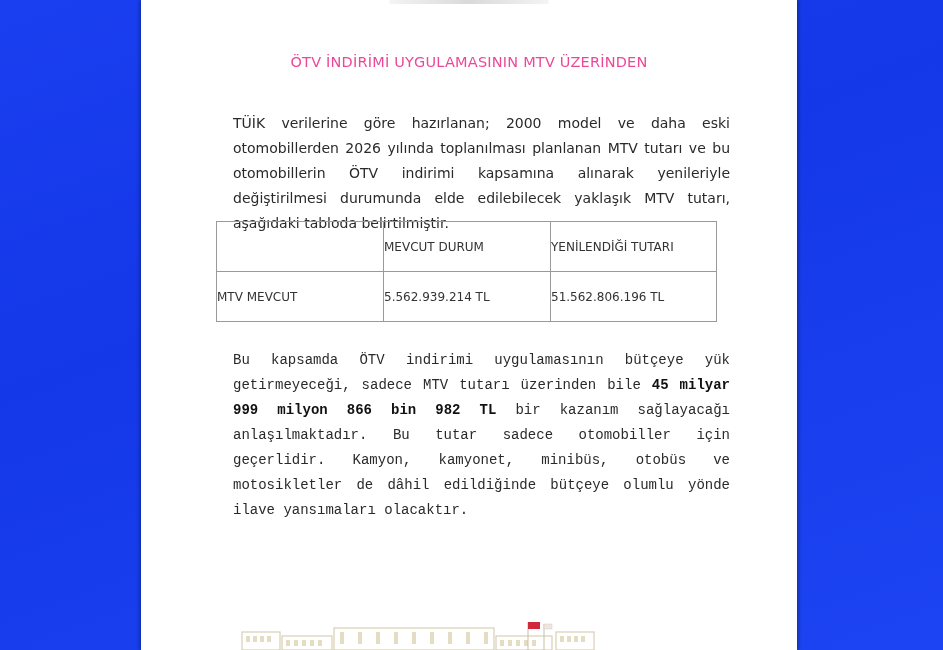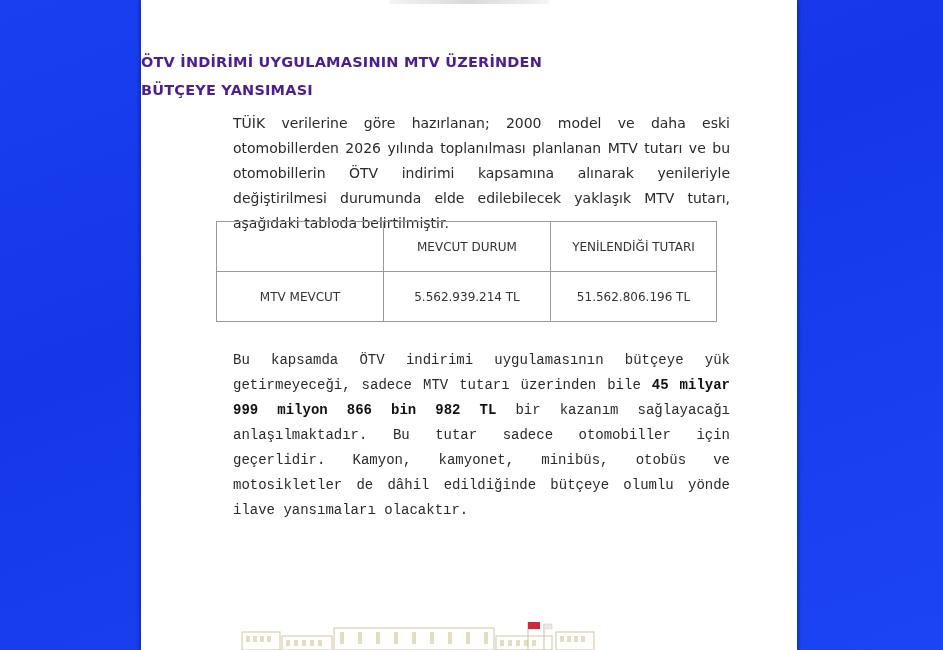--- a/index.html
+++ b/index.html
@@ -14,54 +14,53 @@
     background:#ffffff;
     box-shadow: -2px 0 3px rgba(0,0,0,0.25), 2px 0 3px rgba(0,0,0,0.25);
   }
   .faint-header {
     position:absolute; left:248px; top:0; width:160px; height:4px;
     background: linear-gradient(90deg, rgba(200,200,200,0.2), rgba(180,180,180,0.5), rgba(200,200,200,0.2));
     border-radius:2px;
   }
   .title {
     position:absolute; left:0; right:0; top:48px;
-    text-align:left; font-weight:bold; font-size:14.5px; color:#4c1d95;
+    text-align:center; font-weight:normal; font-size:14.5px; color:#ec4899;
     line-height:28px; letter-spacing:0.2px;
   }
   .para {
     position:absolute; left:92px; width:497px;
     font-size:14px; color:#2a2a2a; line-height:25px;
     text-align:justify; text-align-last:left;
   }
   .para b { color:#111; font-weight:bold; }
   .p1 { top:111px; }
   .p2 { top:348px;font-family:Liberation Mono, monospace; }
   .p3 { top:484px; }
   table.mtv {
     position:absolute; left:75px; top:221px; width:501px;
     border-collapse:collapse; font-size:12px; color:#333;
   }
   table.mtv td {
-    border:1px solid #9a9a9a; text-align:center; height:49px; padding:0;
+    border:1px solid #9a9a9a; text-align:left; height:49px; padding:0;
   }
   table.mtv td.c0 { width:166px; }
   table.mtv td.c1 { width:166px; }
   .footer {
     position:absolute; left:99px; bottom:0; width:440px; height:32px;
   }
 </style>
 </head>
 <body>
 
 <div class="page">
   <div class="faint-header"></div>
 
   <div class="title">
     <div>ÖTV İNDİRİMİ UYGULAMASININ MTV ÜZERİNDEN</div>
-    <div>BÜTÇEYE YANSIMASI</div>
   </div>
 
   <div class="para p1">TÜİK verilerine göre hazırlanan; 2000 model ve daha eski otomobillerden 2026 yılında toplanılması planlanan MTV tutarı ve bu otomobillerin ÖTV indirimi kapsamına alınarak yenileriyle değiştirilmesi durumunda elde edilebilecek yaklaşık MTV tutarı, aşağıdaki tabloda belirtilmiştir.</div>
 
   <table class="mtv">
     <tbody>
         <tr>
       <td class="c0"></td>
       <td class="c1">MEVCUT DURUM</td>
       <td>YENİLENDİĞİ TUTARI</td>

